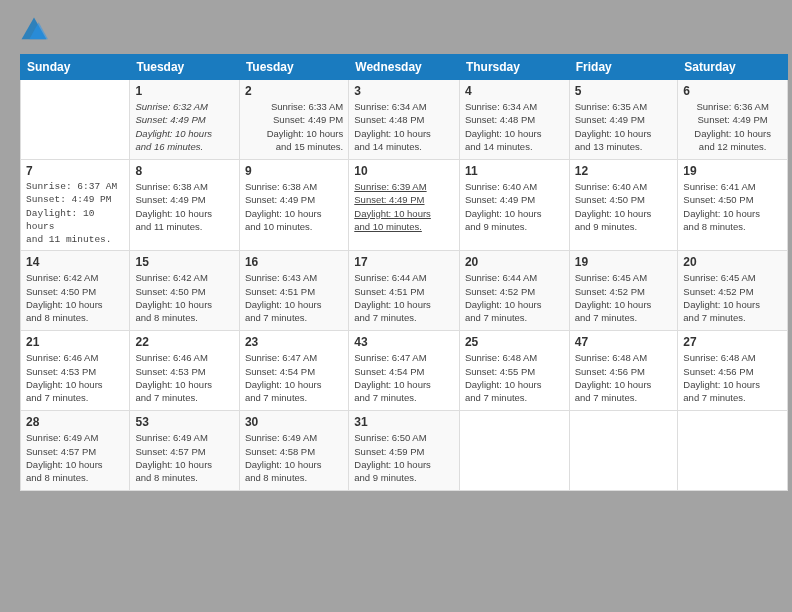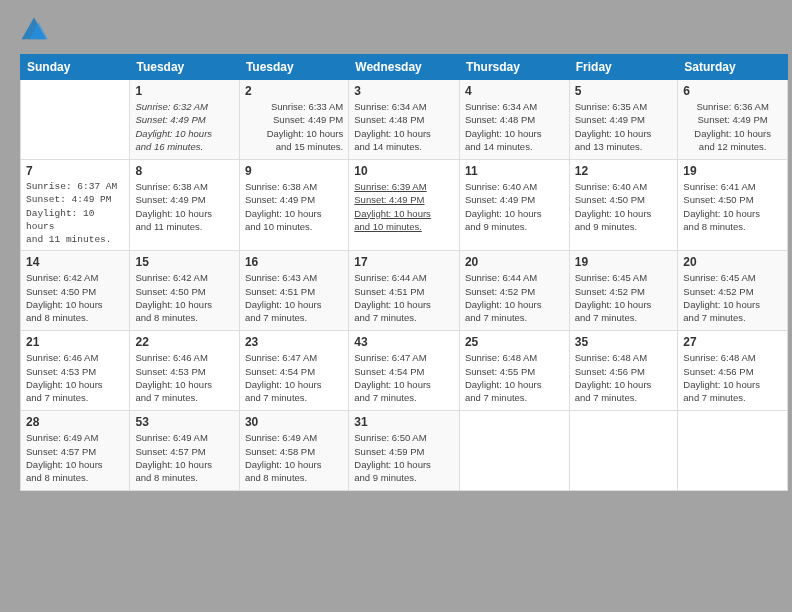--- a/index.html
+++ b/index.html
@@ -304,21 +304,21 @@
 and 7 minutes.</div>
           </td>
           <td>
             <div class="day-num">25</div>
             <div class="day-info" style="white-space: pre-line;">Sunrise: 6:48 AM
 Sunset: 4:55 PM
 Daylight: 10 hours
 and 7 minutes.</div>
           </td>
           <td>
-            <div class="day-num">35</div>
+            <div class="day-num">47</div>
             <div class="day-info" style="white-space: pre-line;">Sunrise: 6:48 AM
 Sunset: 4:56 PM
 Daylight: 10 hours
 and 7 minutes.</div>
           </td>
           <td>
             <div class="day-num">27</div>
             <div class="day-info" style="white-space: pre-line;">Sunrise: 6:48 AM
 Sunset: 4:56 PM
 Daylight: 10 hours

